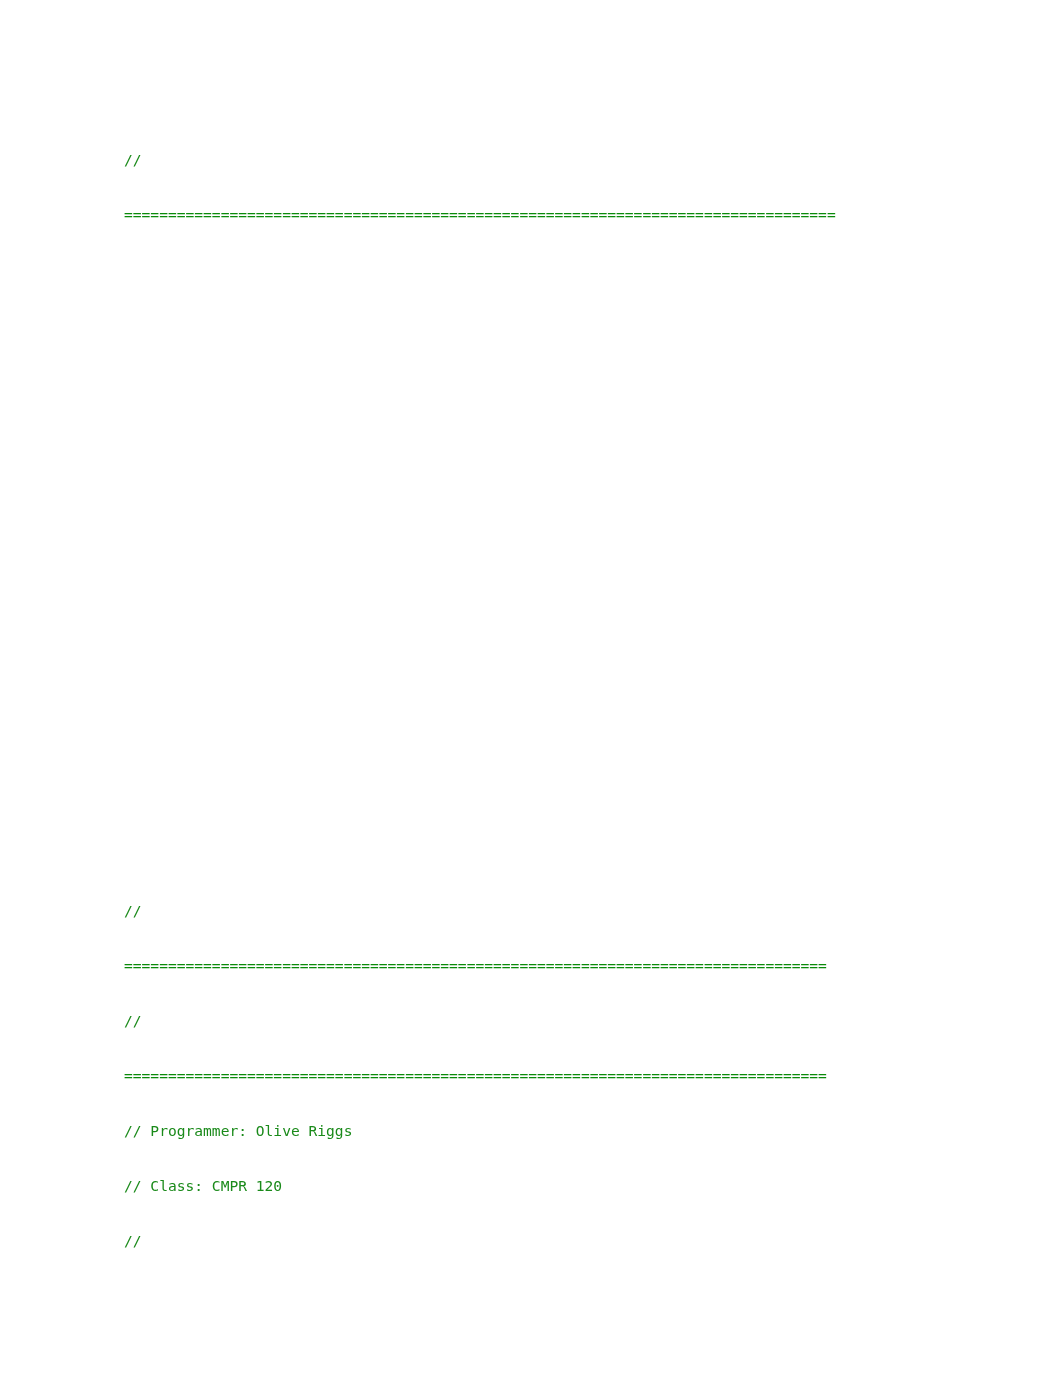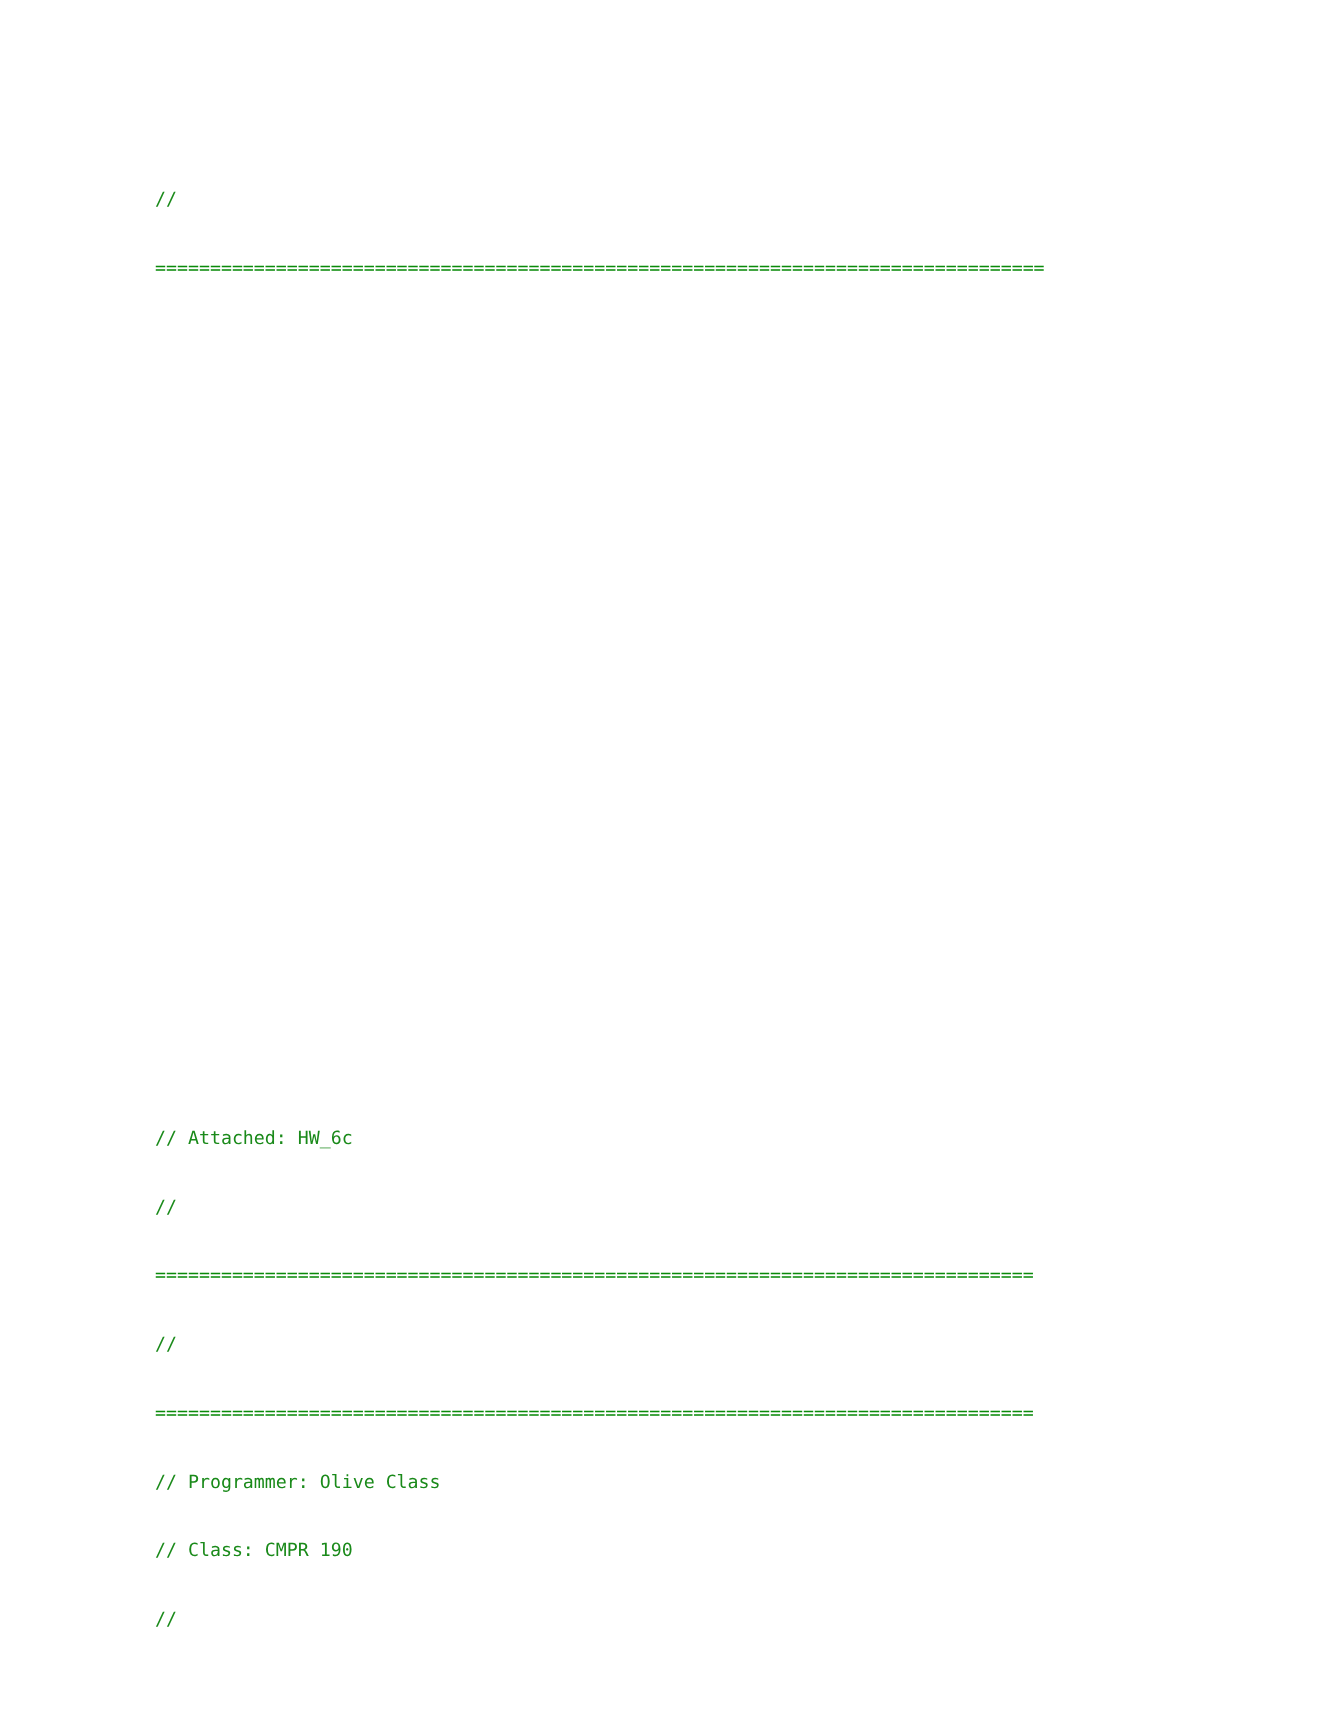--- a/index.html
+++ b/index.html
@@ -51,27 +51,26 @@
     <span class="blank"></span>
     <span class="blank"></span>
     <span class="blank"></span>
     <span class="blank"></span>
     <span class="blank"></span>
     <span class="blank"></span>
     <span class="blank"></span>
     <span class="blank"></span>
     <span class="blank"></span>
 
-    <span class="ln"><span class="c-com">// Attached: HW_6c</span></span>
     <span class="ln"><span class="c-com">//</span></span>
     <span class="ln"><span class="c-sep">================================================================================</span></span>
     <span class="ln"><span class="c-com">//</span></span>
     <span class="ln"><span class="c-sep">================================================================================</span></span>
-    <span class="ln"><span class="c-com">// Programmer: Olive Class</span></span>
-    <span class="ln"><span class="c-com">// Class: CMPR 190</span></span>
+    <span class="ln"><span class="c-com">// Programmer: Olive Riggs</span></span>
+    <span class="ln"><span class="c-com">// Class: CMPR 120</span></span>
     <span class="ln"><span class="c-com">//</span></span>
     
 
     
 
     
     
     
     
     

